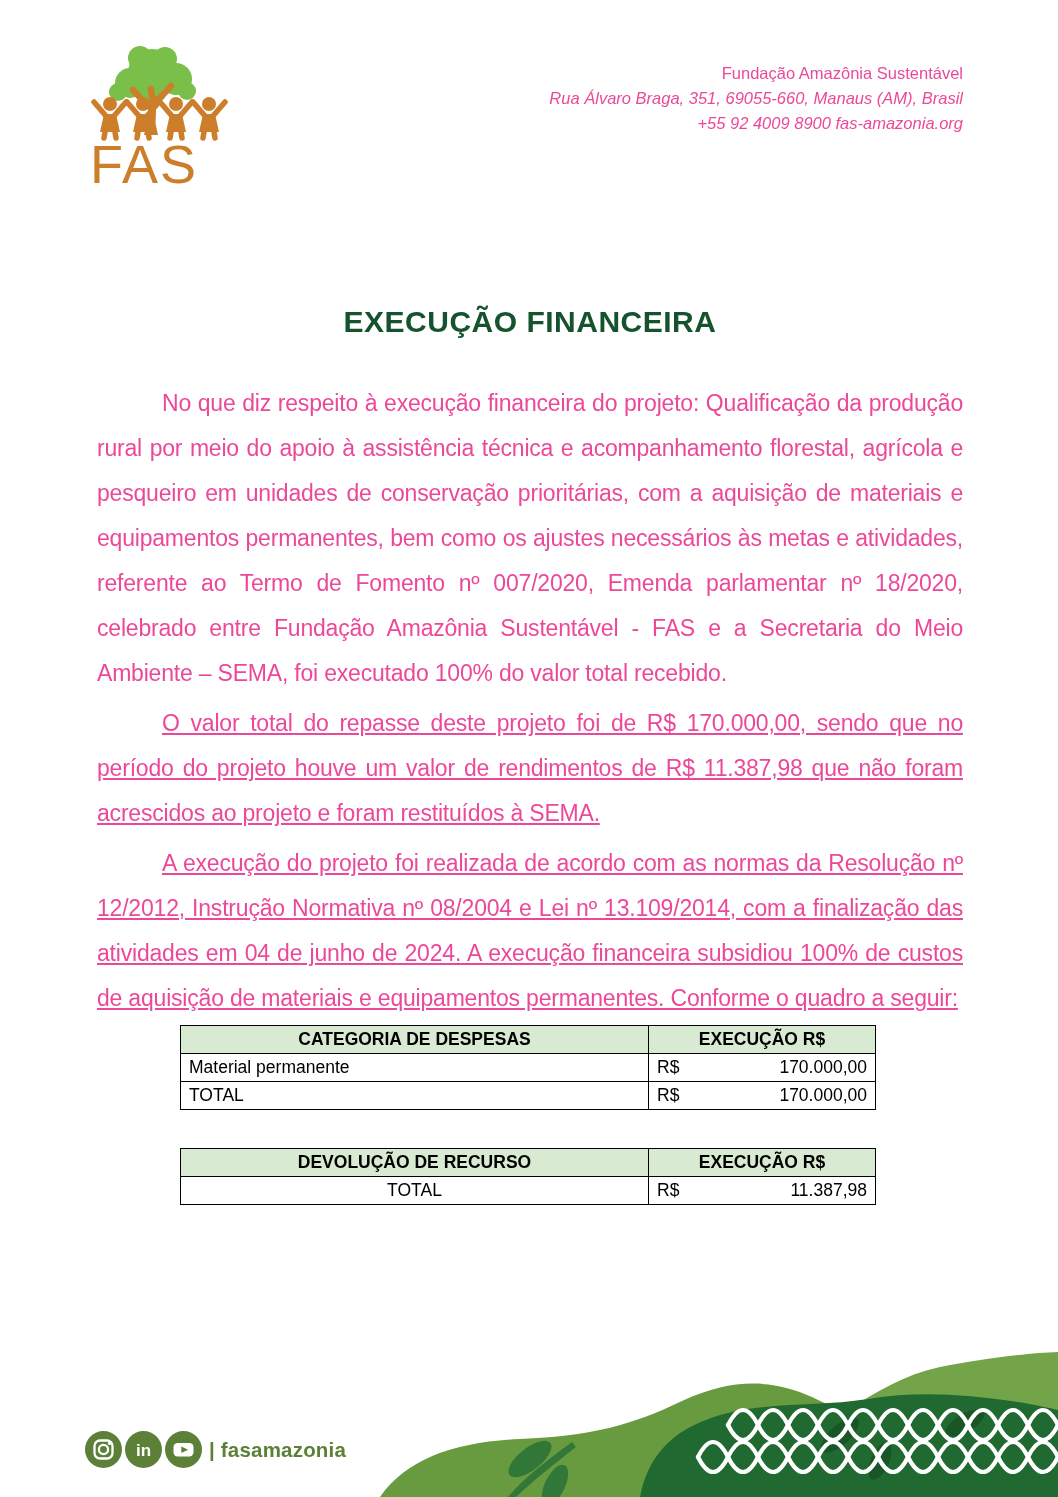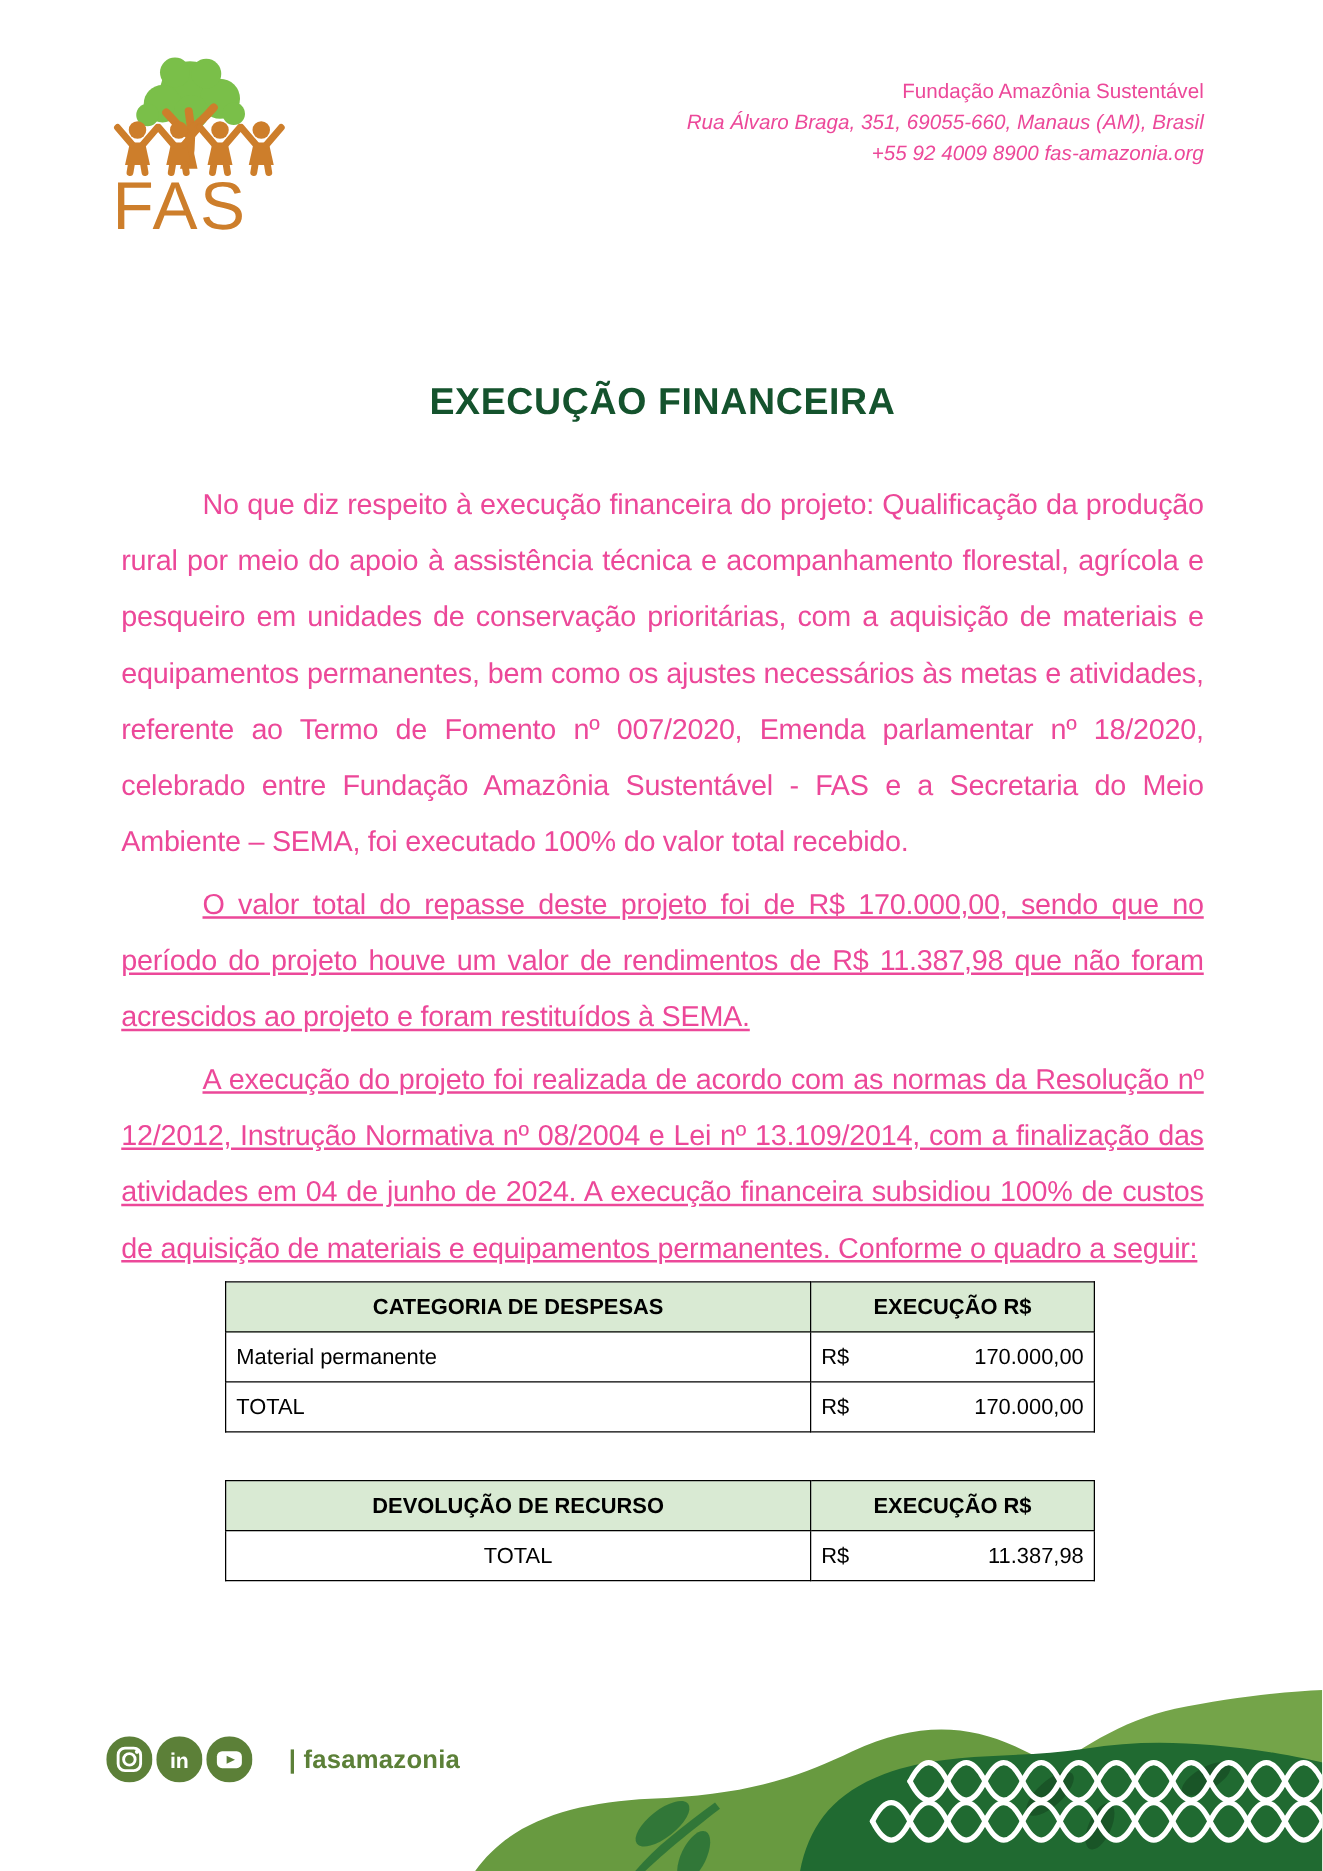--- a/index.html
+++ b/index.html
@@ -61,44 +61,44 @@
     width: 695px;
     table-layout: fixed;
     font-size: 17.5px;
     color: #000;
   }
   table.fin.first { margin-top: 4px; }
   table.fin.second { margin-top: 38px; }
   table.fin th, table.fin td {
     border: 1.4px solid #000;
     padding: 2px 8px;
-    height: 40px;
+    height: 28px;
   }
   table.fin th {
     background: #d9ead3;
     font-weight: bold;
     text-align: center;
   }
   td.label { text-align: left; }
   td.label.center { text-align: center; }
   td.money .money-wrap { display: flex; justify-content: space-between; align-items: baseline; }
   tr.total td { font-weight: normal; }
 
   
   .footer-social {
     position: absolute;
     left: 85px;
-    top: 1389px;
+    top: 1431px;
     display: flex;
     align-items: center;
     gap: 3px;
   }
   .social-icon { width: 37px; height: 37px; display: block; cursor: pointer; }
   .social-handle {
-    margin-left: 26px;
+    margin-left: 4px;
     font-size: 20.5px;
     font-weight: 600;
     color: #5c8038;
     letter-spacing: 0.2px;
   }
   .hills {
     position: absolute;
     right: 0;
     bottom: 0;
     width: 718px;

